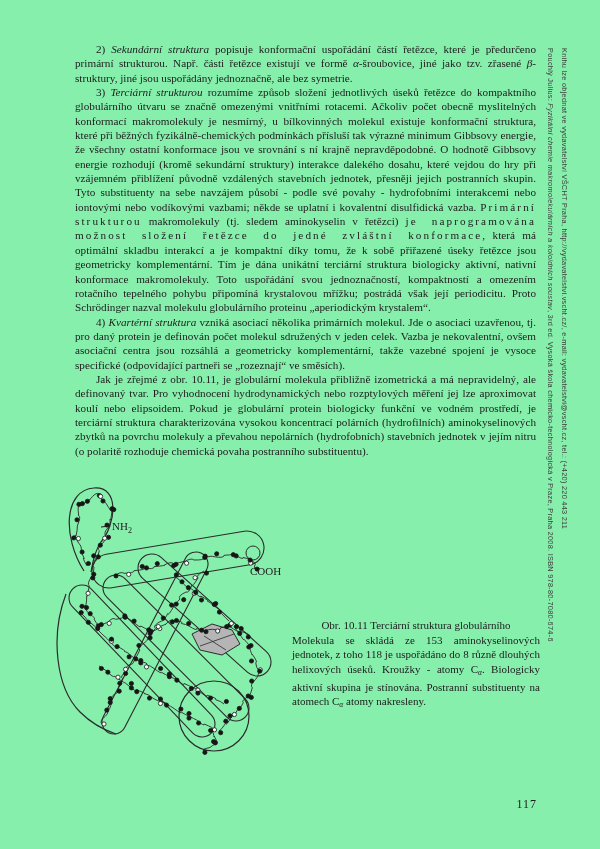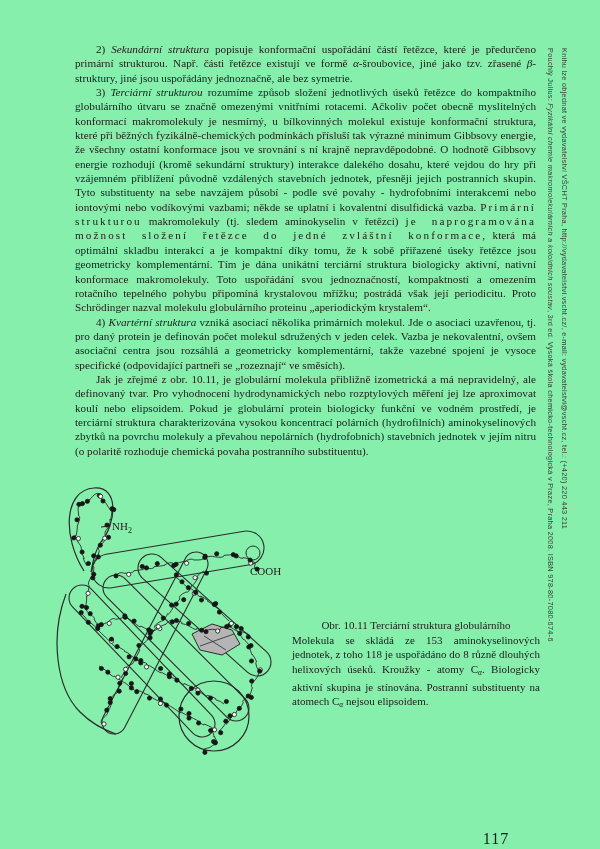--- a/index.html
+++ b/index.html
@@ -25,21 +25,21 @@
   .fig-label{font-family:"Liberation Serif",serif;font-size:11px;fill:#1c1c1c;}
   .fig-label .sub{font-size:8px;}
   .caption{
     position:absolute;left:292px;top:582px;width:248px;
     font-size:11px;line-height:14.2px;margin-top:36px;
   }
   .caption-title{text-align:center;}
   .caption-body{text-align:justify;margin-top:1px;}
   .page-number{
     position:absolute;left:455px;top:797px;width:82px;
-    text-align:center;font-size:16px;letter-spacing:1px;margin-top:33px;
+    text-align:right;font-size:12px;letter-spacing:1px;
   }
   .margin-note{
     position:absolute;top:48px;
     writing-mode:vertical-rl;text-orientation:sideways;
     white-space:nowrap;
     font-family:"Liberation Sans", sans-serif;
     font-size:7.4px;letter-spacing:0.25px;color:#3d3d3d;
   }
   .citation-col{left:546px;}
   .order-col{left:560px;}
@@ -222,21 +222,21 @@
           <circle cx="177.4" cy="147.4" r="2.1" fill="#ffffff" stroke="#161616" stroke-width="0.8"></circle>
         </g>
       <line x1="47" y1="51" x2="56" y2="50" stroke="#1c1c1c" stroke-width="1"></line>
       <text class="fig-label" x="58" y="54"><tspan>NH</tspan><tspan class="sub" dy="3">2</tspan></text>
       <text class="fig-label" x="196" y="99">COOH</text>
     </svg>
   </div>
 
   <div class="caption">
     <div class="caption-title">Obr. 10.11  Terciární struktura globulárního</div>
-    <div class="caption-body"><span>Molekula se skládá ze 153 aminokyselinových jednotek, z toho 118 je uspořádáno do 8 různě dlouhých helixových úseků. Kroužky - atomy C</span><span class="f-isub">α</span><span>. Biologicky aktivní skupina je stínována. Postranní substituenty na atomech C</span><span class="f-isub">α</span><span> nejsou elipsoidem.</span></div>
+    <div class="caption-body"><span>Molekula se skládá ze 153 aminokyselinových jednotek, z toho 118 je uspořádáno do 8 různě dlouhých helixových úseků. Kroužky - atomy C</span><span class="f-isub">α</span><span>. Biologicky aktivní skupina je stínována. Postranní substituenty na atomech C</span><span class="f-isub">α</span><span> atomy nakresleny.</span></div>
   </div>
 
   <div class="page-number">117</div>
 
   <div class="margin-note citation-col"><span>Pouchlý Julius: </span><span class="f-i">Fyzikální chemie makromolekulárních a koloidních soustav</span><span>, 3rd ed. Vysoká škola chemicko-technologická v Praze, Praha 2008. ISBN 978-80-7080-674-6</span></div>
   <div class="margin-note order-col">Knihu lze objednat ve vydavatelství VŠCHT Praha, http://vydavatelstvi.vscht.cz/, e-mail: vydavatelstvi@vscht.cz, tel.: (+420) 220 443 211</div>
 
 </div>
 
 </body></html>

